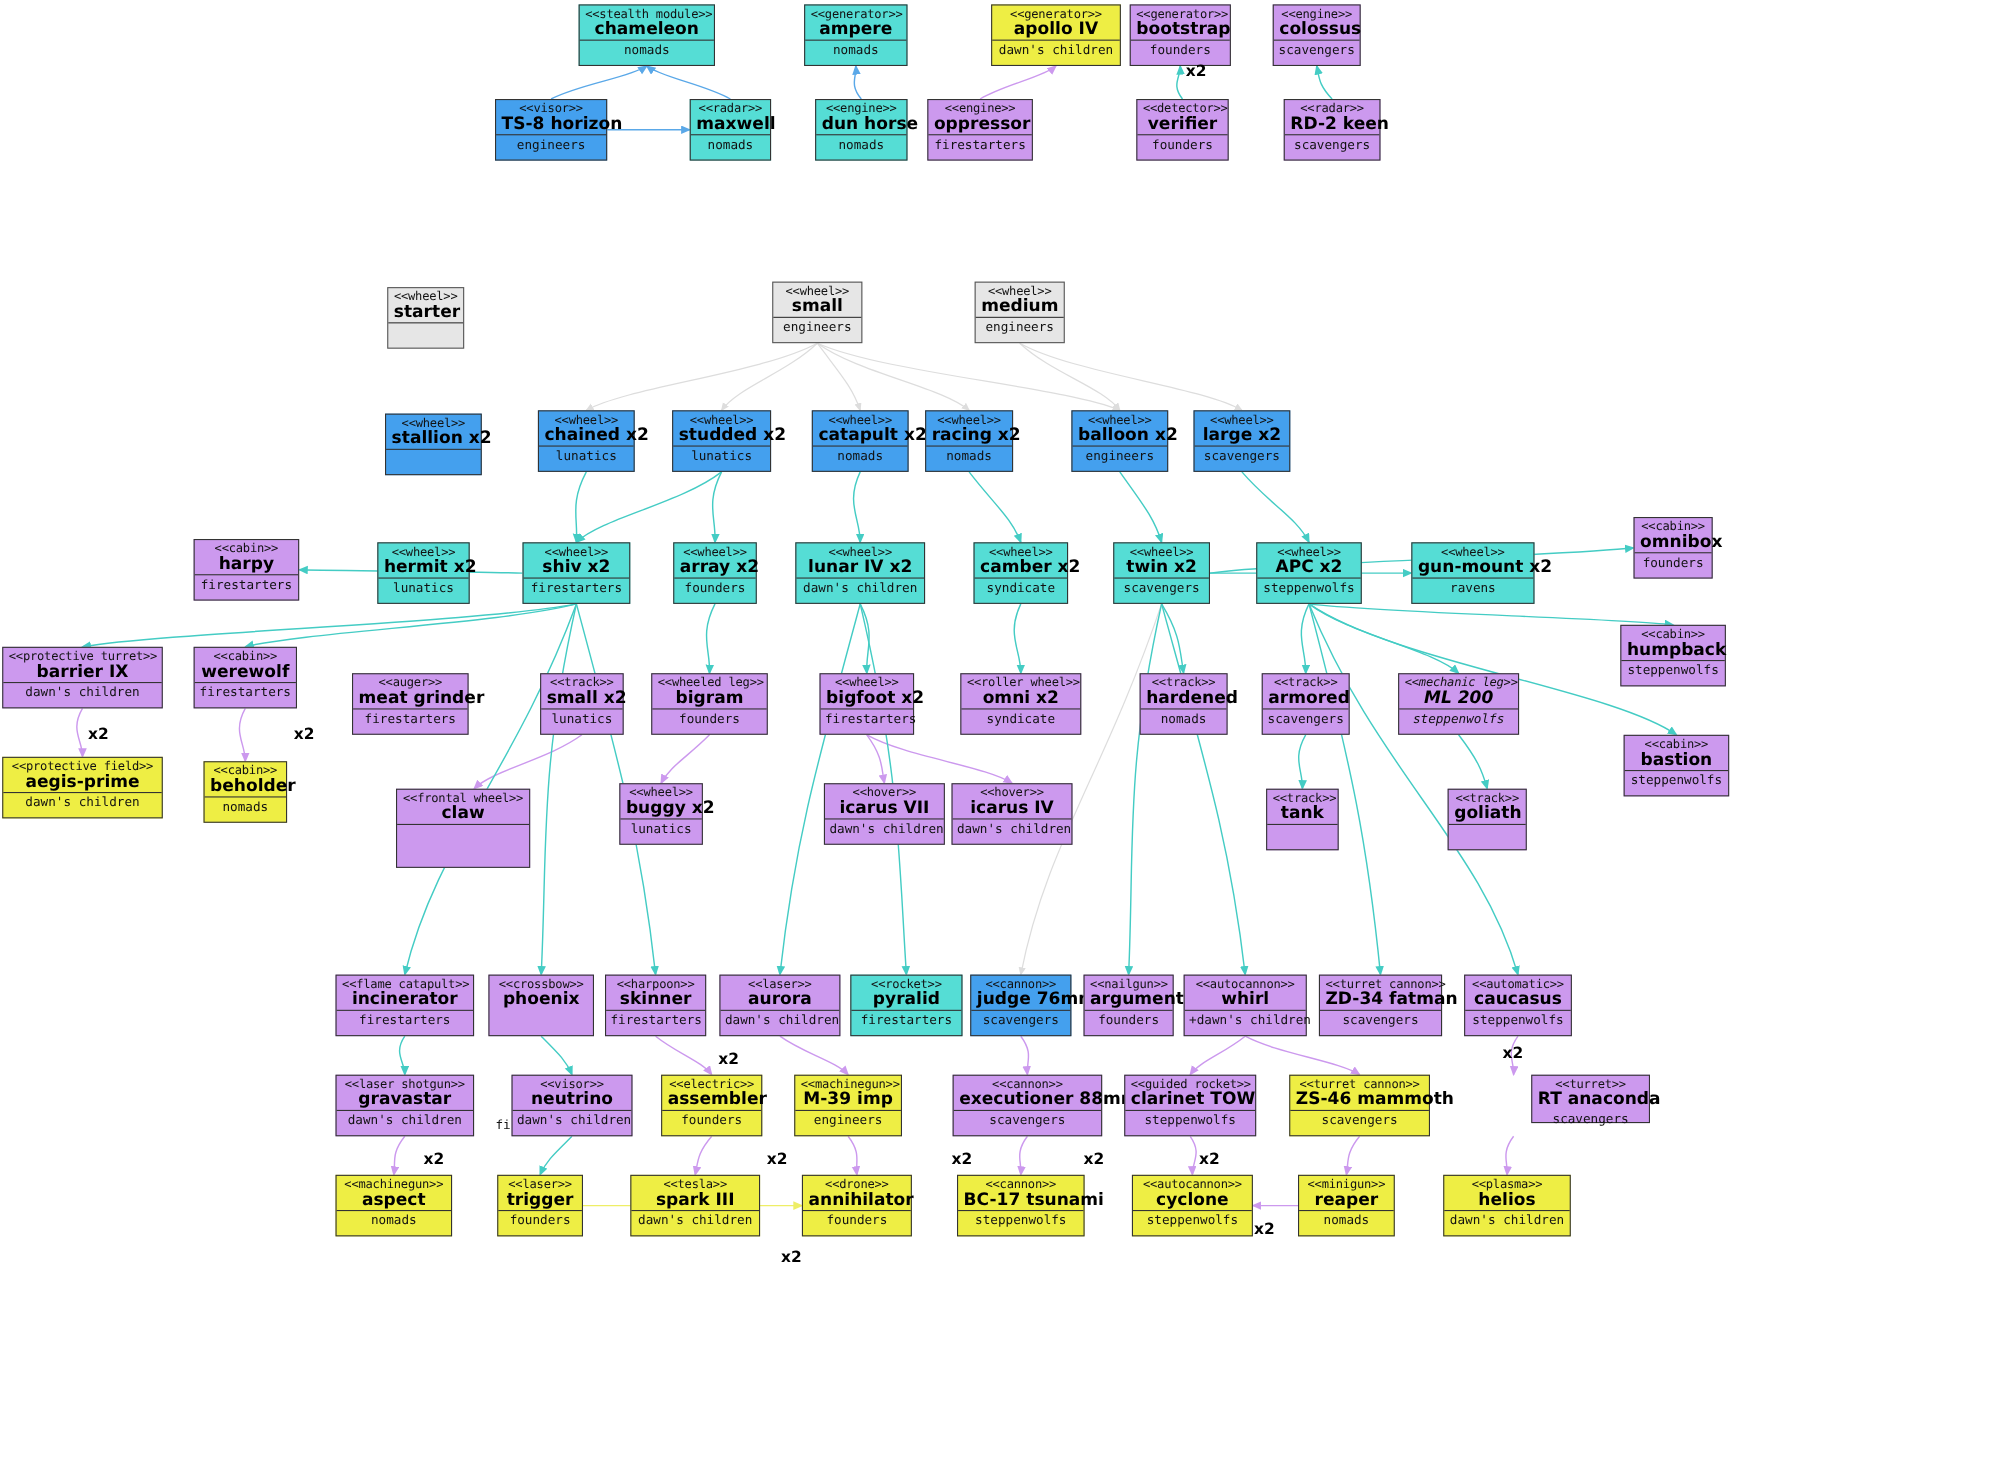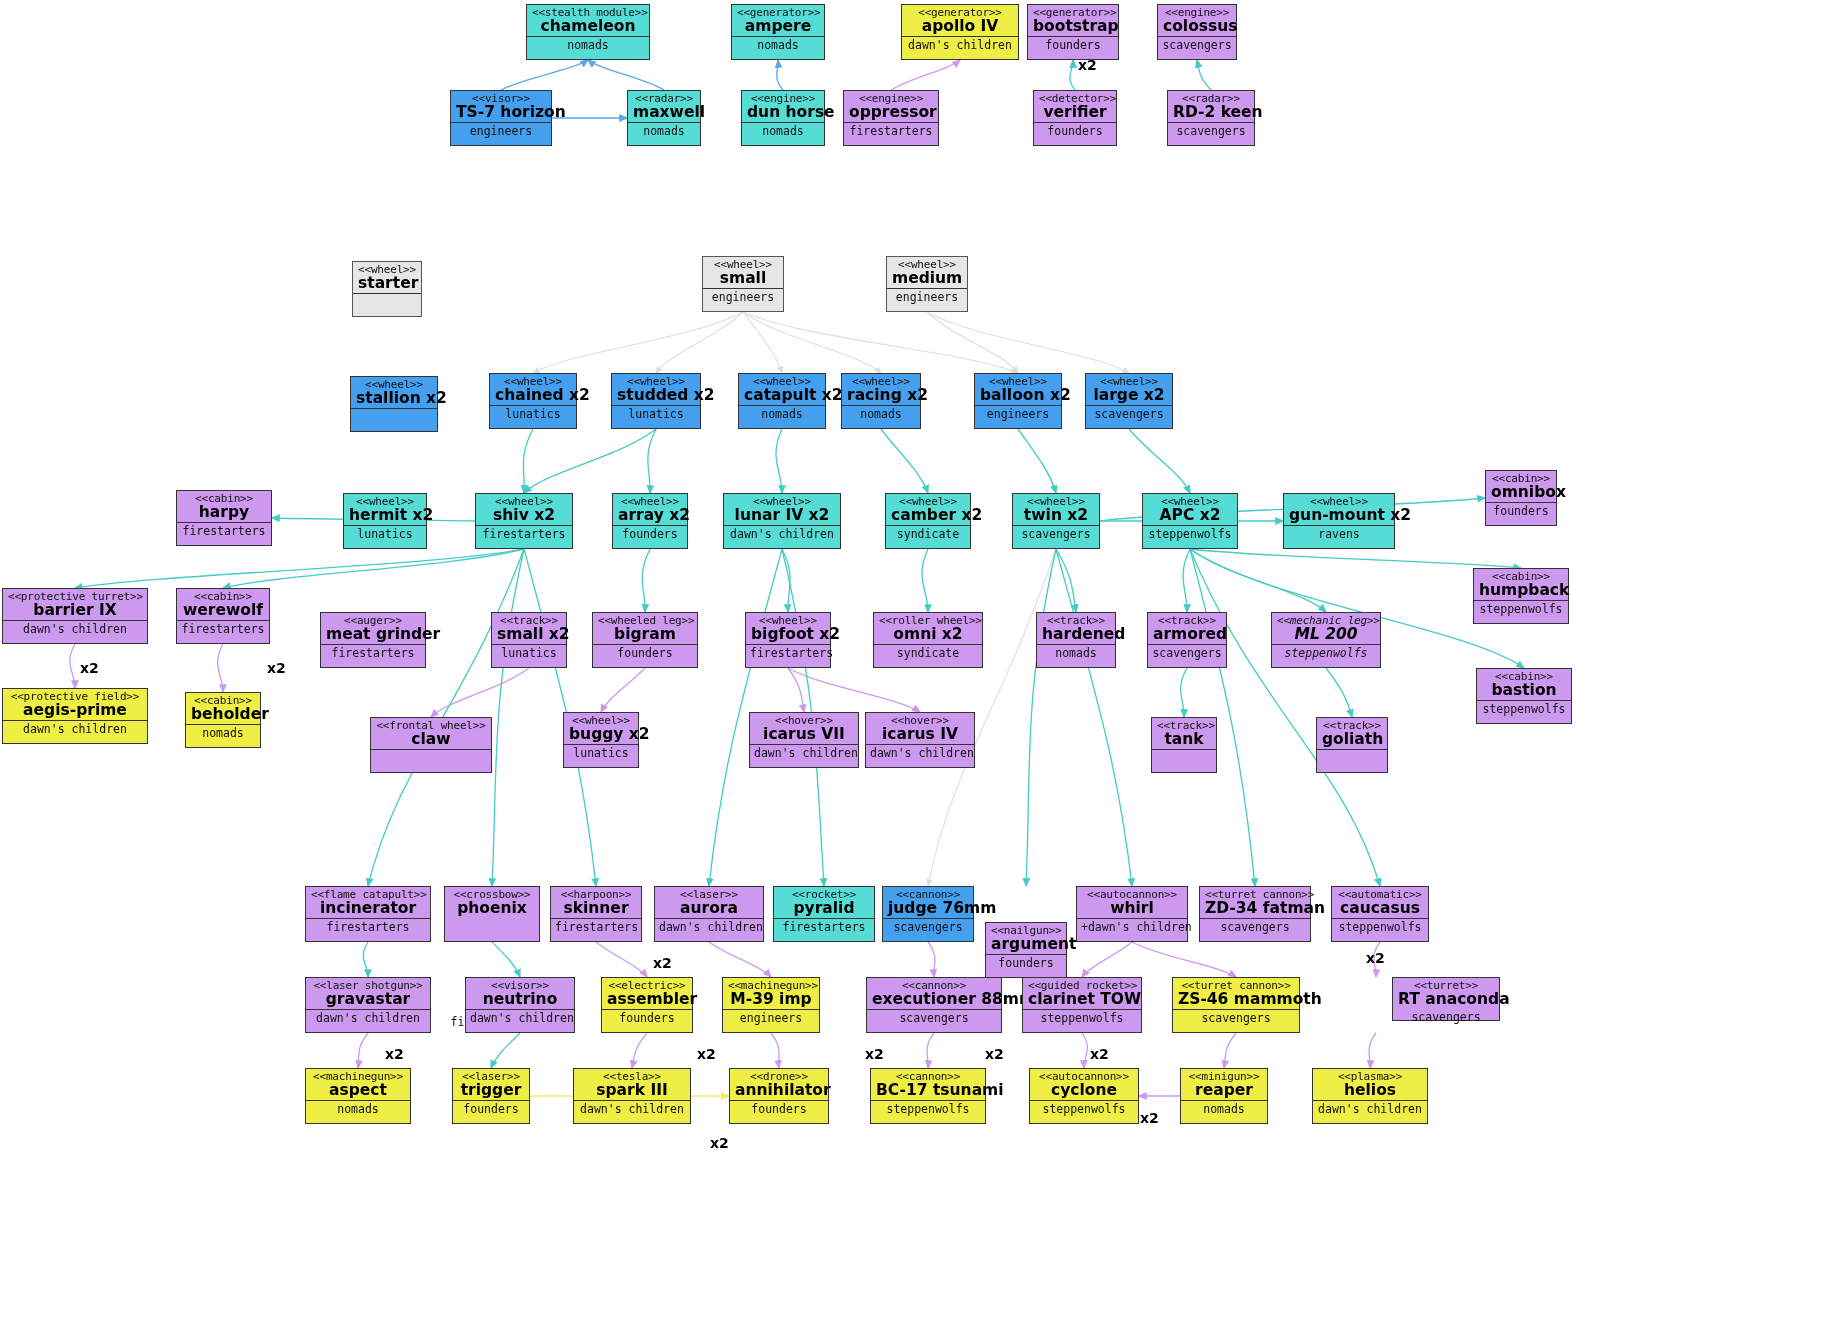--- a/index.html
+++ b/index.html
@@ -156,21 +156,21 @@
         <div class="top">
           <div class="stereo">&lt;&lt;engine&gt;&gt;</div>
           <div class="title">colossus</div>
         </div>
         <div class="sep"></div>
         <div class="fac">scavengers</div>
       </div>
       <div class="node c-blue" style="left: 450px; top: 90px; width: 102px; height: 56px;">
         <div class="top">
           <div class="stereo">&lt;&lt;visor&gt;&gt;</div>
-          <div class="title">TS-7 horizon</div>
+          <div class="title">TS-8 horizon</div>
         </div>
         <div class="sep"></div>
         <div class="fac">engineers</div>
       </div>
       <div class="node c-cyan" style="left: 627px; top: 90px; width: 74px; height: 56px;">
         <div class="top">
           <div class="stereo">&lt;&lt;radar&gt;&gt;</div>
           <div class="title">maxwell</div>
         </div>
         <div class="sep"></div>
@@ -473,21 +473,21 @@
         <div class="fac">dawn's children</div>
       </div>
       <div class="node c-yellow" style="left: 185px; top: 692px; width: 76px; height: 56px;">
         <div class="top">
           <div class="stereo">&lt;&lt;cabin&gt;&gt;</div>
           <div class="title">beholder</div>
         </div>
         <div class="sep"></div>
         <div class="fac">nomads</div>
       </div>
-      <div class="node c-purple" style="left: 370px; top: 717px; width: 122px; height: 56px;">
+      <div class="node c-purple" style="left: 360px; top: 717px; width: 122px; height: 72px;">
         <div class="top">
           <div class="stereo">&lt;&lt;frontal wheel&gt;&gt;</div>
           <div class="title">claw</div>
         </div>
         <div class="sep"></div>
         <div class="fac"></div>
       </div>
       <div class="node c-purple" style="left: 563px; top: 712px; width: 76px; height: 56px;">
         <div class="top">
           <div class="stereo">&lt;&lt;wheel&gt;&gt;</div>
@@ -569,21 +569,21 @@
         <div class="fac">firestarters</div>
       </div>
       <div class="node c-blue" style="left: 882px; top: 886px; width: 92px; height: 56px;">
         <div class="top">
           <div class="stereo">&lt;&lt;cannon&gt;&gt;</div>
           <div class="title">judge 76mm</div>
         </div>
         <div class="sep"></div>
         <div class="fac">scavengers</div>
       </div>
-      <div class="node c-purple" style="left: 985px; top: 886px; width: 82px; height: 56px; margin-top: 36px;">
+      <div class="node c-purple" style="left: 985px; top: 886px; width: 82px; height: 56px;">
         <div class="top">
           <div class="stereo">&lt;&lt;nailgun&gt;&gt;</div>
           <div class="title">argument</div>
         </div>
         <div class="sep"></div>
         <div class="fac">founders</div>
       </div>
       <div class="node c-purple" style="left: 1076px; top: 886px; width: 112px; height: 56px;">
         <div class="top">
           <div class="stereo">&lt;&lt;autocannon&gt;&gt;</div>

